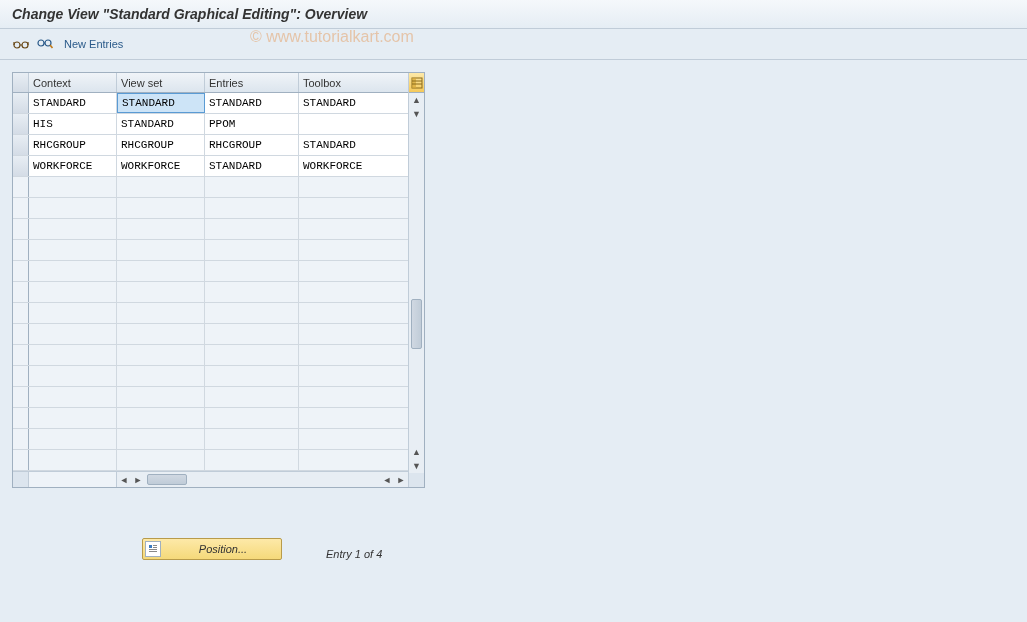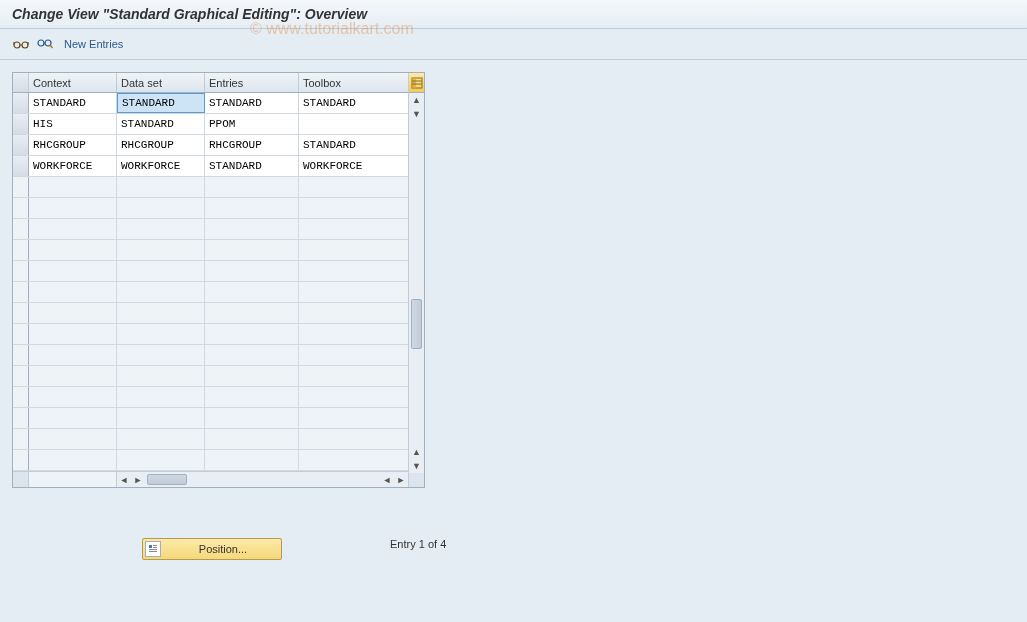--- a/index.html
+++ b/index.html
@@ -40,21 +40,21 @@
     }
     .toolbar-link {
       color: #2a5a8a;
       cursor: pointer;
       font-size: 11px;
       margin-left: 4px;
     }
     .watermark {
       position: absolute;
       left: 250px;
-      top: 20px;
+      top: 28px;
       color: rgba(230,120,30,0.35);
       font-size: 16px;
       font-weight: normal;
       pointer-events: none;
       z-index: 100;
     }
     .content-area {
       padding: 12px;
       position: relative;
     }
@@ -158,23 +158,24 @@
     }
     .hscroll-area .track { flex:1; background:#e8eef4; position:relative;}
     .hscroll-area .thumb {
       position:absolute; left:2px; top:2px; bottom:2px; width:40px;
       background: linear-gradient(to bottom,#d0d8e2,#c0ccd8);
       border:1px solid #a0b0c0; border-radius:2px;
     }
     .footer-row {
       margin-top: 50px;
       display: flex;
-      align-items: flex-start;
+      align-items: flex-end;
       padding-left: 130px;
-      gap: 108px;
+      gap: 44px;
+      font-style: italic;
     }
     .position-btn {
       display: inline-flex;
       align-items: center;
       gap: 10px;
       padding: 2px 6px 2px 2px;
       background: linear-gradient(to bottom, #fde9a8, #f5d97a);
       border: 1px solid #b89b4a;
       border-radius: 2px;
       cursor: pointer;
@@ -222,21 +223,21 @@
 </div>
 
 <div class="watermark">© www.tutorialkart.com</div>
 
 <div class="content-area">
   <div class="table-container">
     <div class="table-main">
       <div class="table-header">
         <div class="th rowsel"></div>
         <div class="th c1">Context</div>
-        <div class="th c2">Data set</div>
+        <div class="th c2">View set</div>
         <div class="th c3">Entries</div>
         <div class="th c4">Toolbox</div>
       </div>
       <div class="table-body">
         <div class="tr">
           <div class="td rowsel"></div>
           <div class="td c1">STANDARD</div>
           <div class="td c2 selected">STANDARD</div>
           <div class="td c3">STANDARD</div>
           <div class="td c4">STANDARD</div>

